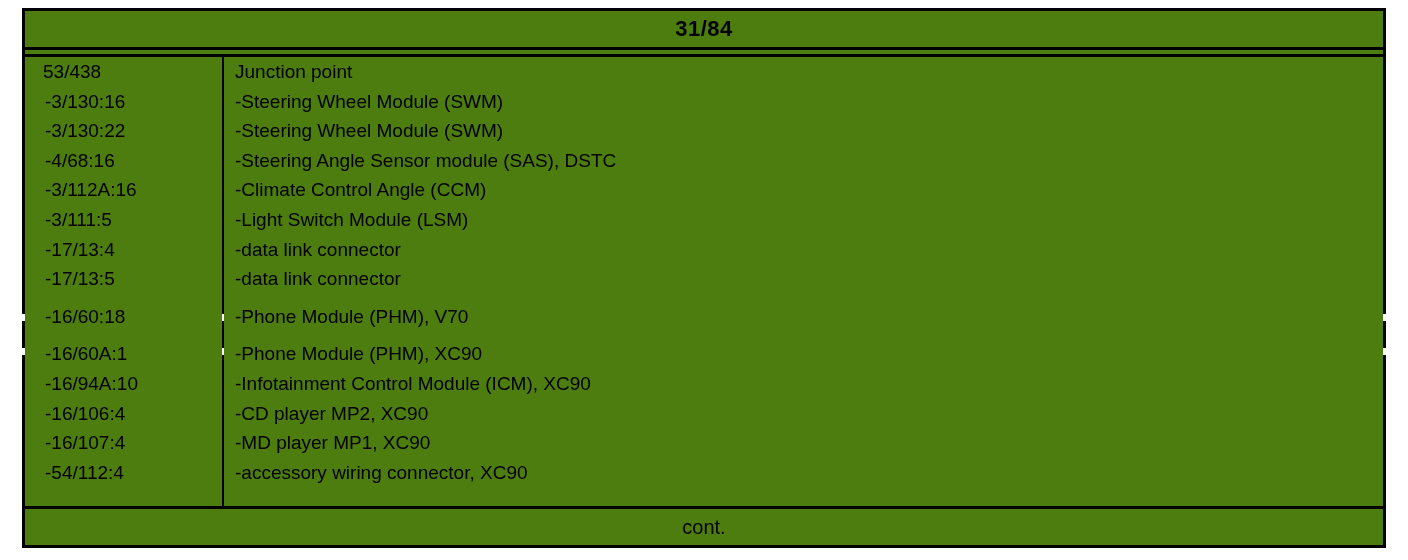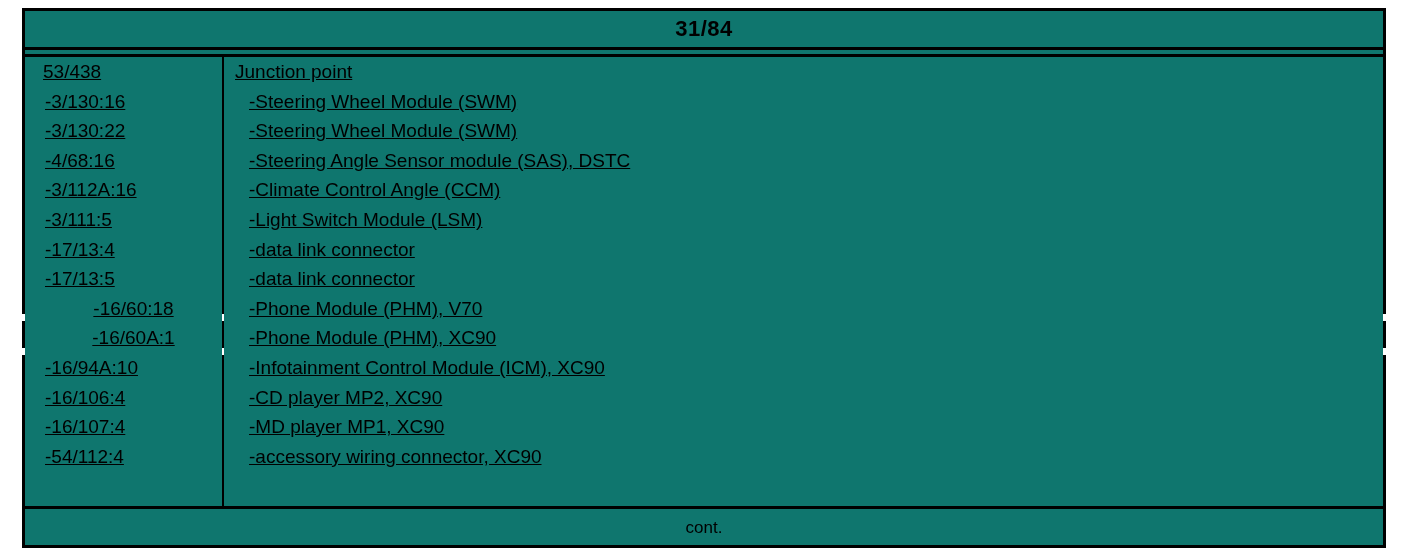--- a/index.html
+++ b/index.html
@@ -25,21 +25,21 @@
 
   
   .table-frame {
     position: absolute;
     left: 22px;
     top: 8px;
     width: 1364px;   
     height: 540px;   
     box-sizing: border-box;
     border: 3px solid #000000;
-    background: #0f766e;
+    background: #4d7c0f;
   }
 
   
   .header-row {
     position: absolute;
     left: 0;
     top: 0;
     width: 100%;
     height: 36px;
     box-sizing: border-box;
@@ -108,46 +108,44 @@
   .rows {
     position: absolute;
     left: 0;
     top: 0;
     width: 100%;
   }
   .row {
     display: flex;
     align-items: baseline;
     height: 29.6px;
-    text-decoration: underline;
   }
   .row.block-gap {
-    margin-top: 0;
-    text-align: center;
+    margin-top: 8px;
   }
   .cell-code {
     width: 197px;
     box-sizing: border-box;
     padding-left: 18px;
     font-size: 19px;
     line-height: 29.6px;
     white-space: nowrap;
   }
   .cell-code.indent {
     padding-left: 20px;
   }
   .cell-desc {
     box-sizing: border-box;
     padding-left: 13px;
     font-size: 19px;
     line-height: 29.6px;
     white-space: nowrap;
   }
   .cell-desc.indent {
-    padding-left: 27px;
+    padding-left: 13px;
   }
 
   
   .footer-rule {
     position: absolute;
     left: 0;
     top: 495px;
     width: 100%;
     height: 3px;
     background: #000000;
@@ -156,21 +154,21 @@
     position: absolute;
     left: 0;
     top: 498px;
     width: 100%;
     height: 36px;
     display: flex;
     align-items: center;
     justify-content: center;
   }
   .footer-text {
-    font-size: 17px;
+    font-size: 20px;
     line-height: 1;
     text-align: center;
   }
 </style>
 </head>
 <body>
 
 <div class="page">
 
   <div class="table-frame">

